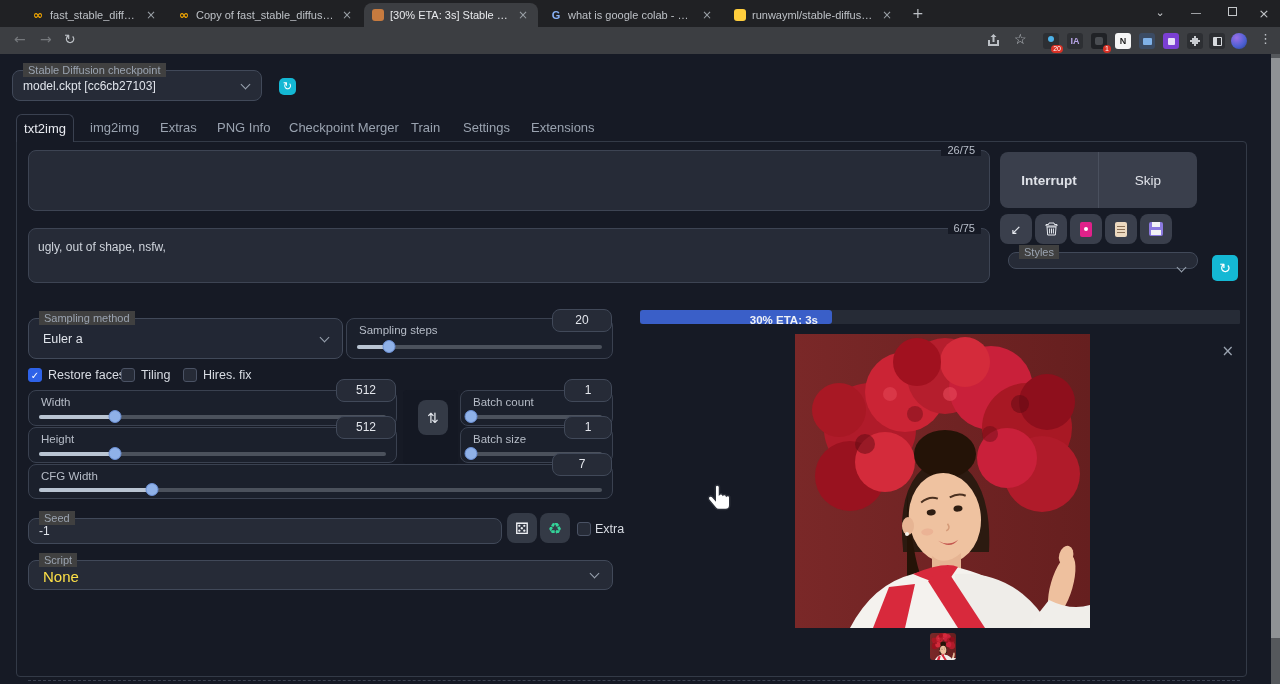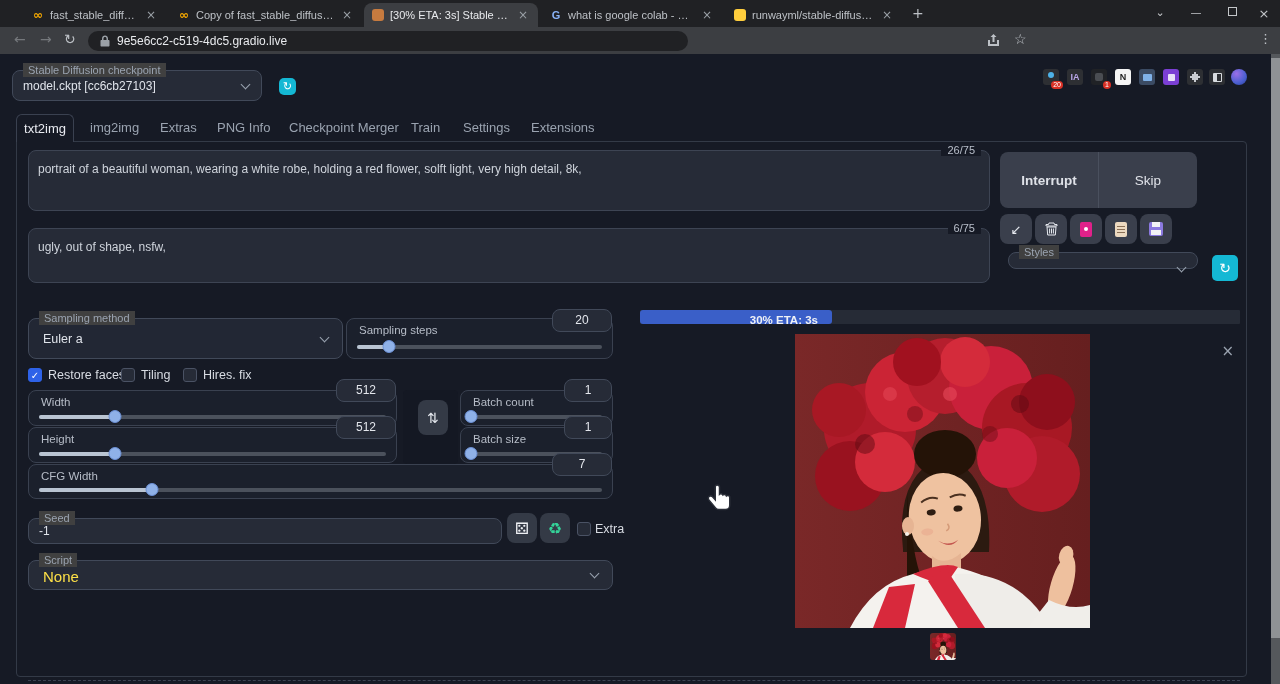--- a/index.html
+++ b/index.html
@@ -13,21 +13,21 @@
   .btab { position:absolute; top:3px; height:24px; display:flex; align-items:center; gap:6px; padding:0 8px; border-radius:8px 8px 0 0; color:#bdc1c6; font-size:11px; }
   .btab .ttl { white-space:nowrap; overflow:hidden; text-overflow:ellipsis; flex:1; }
   .btab .cls { color:#9aa0a6; font-size:12px; padding:0 2px; }
   .btab.active { background:#3c3e42; color:#e8eaed; }
   .favsq { width:12px; height:12px; border-radius:3px; flex:0 0 auto; }
   .wctl { position:absolute; top:6px; color:#c4c7ca; font-size:11px; width:20px; text-align:center; }
   .toolbar { position:absolute; left:0; top:27px; width:1280px; height:27px; background:#3c3e42; z-index:50; }
   .navic { position:absolute; top:4px; font-size:14px; color:#9aa0a6; }
   .urlpill { position:absolute; left:88px; top:4px; width:600px; height:20px; background:#202124; border-radius:10px; display:flex; align-items:center; gap:7px; padding:0 12px; }
   .urlpill .url { color:#e8eaed; font-size:12px; }
-  .extic { position:absolute; top:6px; width:16px; height:16px; border-radius:3px; font-size:9px; display:flex; align-items:center; justify-content:center;margin-top:36px; }
+  .extic { position:absolute; top:6px; width:16px; height:16px; border-radius:3px; font-size:9px; display:flex; align-items:center; justify-content:center; }
   .badge { position:absolute; right:-4px; bottom:-4px; background:#d93025; color:#fff; font-size:7px; border-radius:4px; padding:0 2px; line-height:8px; }
 
   
   .legendbox { position:absolute; border:1px solid #414959; border-radius:8px; background:#262b37; }
   .legend { position:absolute; top:-8px; left:10px; font-size:11px; color:#9aa3b0; background:#404040; padding:0 5px; line-height:14px; }
   .caret { position:absolute; width:7px; height:7px; border-right:1.6px solid #9aa3b0; border-bottom:1.6px solid #9aa3b0; transform:rotate(45deg); }
   .cyanbtn { position:absolute; background:#14b8d4; border-radius:5px; color:#fff; display:flex; align-items:center; justify-content:center; }
   .sliderblock { position:absolute; border:1px solid #3a4150; border-radius:8px; background:#1b202c; }
   .slbl { position:absolute; top:5px; left:12px; font-size:11.5px; color:#b6bcc7; }
   .valbox { position:absolute; top:-12px; right:0; width:60px; height:23px; background:#262b37; border:1px solid #414959; border-radius:8px; color:#e3e6ec; font-size:12px; text-align:center; line-height:21px; }
@@ -144,26 +144,20 @@
   <span class="wctl glyph" style="left:1150px">⌄</span>
   <span class="wctl glyph" style="left:1186px">—</span>
   <span class="wctl" style="left:1222px"><span style="display:inline-block;width:9px;height:9px;border:1px solid #c4c7ca"></span></span>
   <span class="wctl glyph" style="left:1254px;font-size:13px">×</span>
 </div>
 
 <div class="toolbar">
   <span class="navic glyph" style="left:14px;color:#6f7control;color:#75787c">←</span>
   <span class="navic glyph" style="left:40px;color:#75787c">→</span>
   <span class="navic glyph" style="left:64px;color:#bdc1c6">↻</span>
-  <div class="urlpill">
-    <svg width="10" height="12" viewBox="0 0 10 12">
-        <path d="M2 5V3.5C2 1.8 3.3.5 5 .5S8 1.8 8 3.5V5h.5c.6 0 1 .4 1 1v4.5c0 .6-.4 1-1 1h-7c-.6 0-1-.4-1-1V6c0-.6.4-1 1-1H2zm1.5 0h3V3.5C6.5 2.6 5.9 2 5 2s-1.5.6-1.5 1.5V5z" fill="#9aa0a6"></path>
-      </svg>
-    <span class="url">9e5e6cc2-c519-4dc5.gradio.live</span>
-  </div>
   <svg class="abs" style="left:986px;top:6px" width="15" height="15" viewBox="0 0 15 15">
       <path d="M7.5 1l3 3h-2v5h-2V4h-2l3-3zM2 7v6h11V7h-2v4H4V7H2z" fill="#bdc1c6"></path>
     </svg>
   <span class="abs glyph" style="left:1014px;top:4px;font-size:14px;color:#bdc1c6">☆</span>
   <span class="extic" style="left:1043px;background:#2d2f33">
       <span style="width:6px;height:6px;border-radius:50%;background:#4db2e8;margin-bottom:4px"></span>
       <span class="badge">20</span>
     </span>
   <span class="extic" style="left:1067px;background:#2d2f33;color:#b9a6e8;font-weight:bold">IA</span>
   <span class="extic" style="left:1091px;background:#202226">
@@ -203,21 +197,20 @@
   <span class="navtab" style="left:160px;top:66px">Extras</span>
   <span class="navtab" style="left:217px;top:66px">PNG Info</span>
   <span class="navtab" style="left:289px;top:66px">Checkpoint Merger</span>
   <span class="navtab" style="left:411px;top:66px">Train</span>
   <span class="navtab" style="left:463px;top:66px">Settings</span>
   <span class="navtab" style="left:531px;top:66px">Extensions</span>
 
   <div class="abs" style="left:16px;top:87px;width:1231px;height:536px;border:1px solid #333a47;border-radius:0 4px 4px 4px;z-index:1"></div>
 
   <div class="abs" style="left:28px;top:96px;width:962px;height:61px;background:#262b37;border:1px solid #3d4453;border-radius:8px;z-index:2">
-    <span class="abs" style="left:9px;top:11px;font-size:12px;color:#cfd4dc">portrait of a beautiful woman, wearing a white robe, holding a red flower, solft light, very high detail, 8k,</span>
     <span class="abs" style="right:8px;top:-7px;font-size:11px;color:#b9bfca;background:#161a25;padding:0 6px">26/75</span>
   </div>
 
   <div class="abs" style="left:28px;top:174px;width:962px;height:55px;background:#262b37;border:1px solid #3d4453;border-radius:8px;z-index:2">
     <span class="abs" style="left:9px;top:11px;font-size:12px;color:#cfd4dc">ugly, out of shape, nsfw,</span>
     <span class="abs" style="right:8px;top:-7px;font-size:11px;color:#b9bfca;background:#161a25;padding:0 6px">6/75</span>
   </div>
 
   <div class="abs" style="left:1000px;top:98px;width:197px;height:56px;background:#3a3f4c;border-radius:8px;display:flex;z-index:2">
     <div style="flex:1;display:flex;align-items:center;justify-content:center;font-size:13.5px;font-weight:bold;color:#dfe2e8;border-right:1px solid #4a505e">Interrupt</div>

